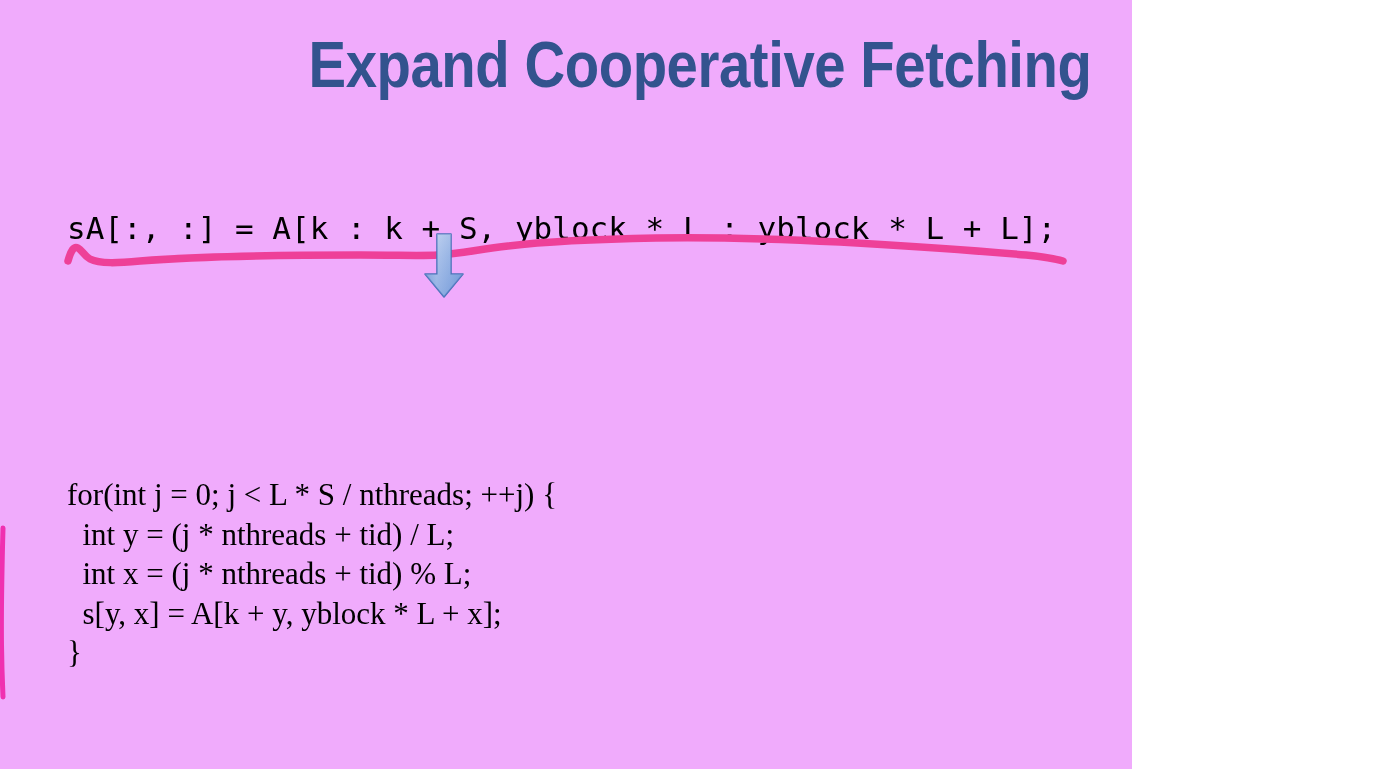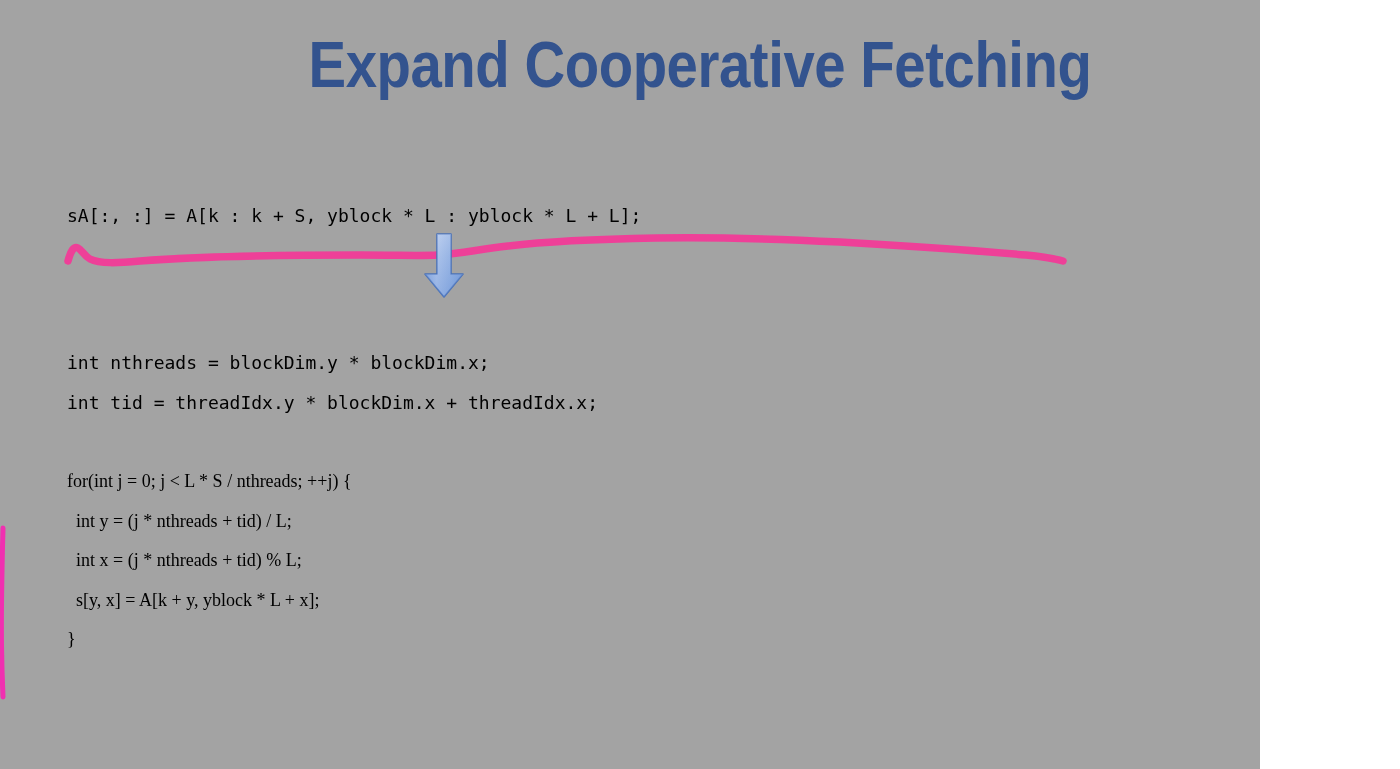--- a/index.html
+++ b/index.html
@@ -10,23 +10,23 @@
   }
   body {
     width: 1400px;
     height: 769px;
     overflow: hidden;
     font-family: "Liberation Sans", sans-serif;
     -webkit-font-smoothing: antialiased;
   }
   .slide {
     position: relative;
-    width: 1260px;
+    width: 1132px;
     height: 769px;
-    background: #a3a3a3;
+    background: #f0abfc;
   }
 
   
   .slide-title {
     position: absolute;
     left: 0;
     top: 28px;
     width: 1400px;
     text-align: center;
     color: #33538E;
@@ -38,21 +38,21 @@
     transform: scaleX(0.88);
     transform-origin: 50% 50%;
     white-space: nowrap;
   }
 
   
   .code {
     position: absolute;
     color: #000000;
     font-family: "DejaVu Sans Mono", "Liberation Mono", monospace;
-    font-size: 18px;
+    font-size: 31px;
     line-height: 39.5px;
     white-space: pre;
     letter-spacing: 0px;
   }
   #code-line-top {
     left: 67px;
     top: 178px;
   }
   #code-block-main {
     left: 67px;
@@ -122,22 +122,20 @@
         <stop offset="0%" stop-color="#7FA2DC"></stop>
         <stop offset="30%" stop-color="#B7CBEE"></stop>
         <stop offset="70%" stop-color="#8FAFE2"></stop>
         <stop offset="100%" stop-color="#6B93D6"></stop>
       </linearGradient>
     </defs>
     <polygon points="19,4 33,4 33,44 45,44 26,67 7,44 19,44" fill="url(#arrowGradX)" stroke="#4A72B8" stroke-width="1.6" stroke-linejoin="round"></polygon>
     <polygon points="19,4 33,4 33,44 45,44 26,67 7,44 19,44" fill="url(#arrowGrad)" opacity="0.45"></polygon>
   </svg>
 
-  <pre class="code" id="code-block-main">int nthreads = blockDim.y * blockDim.x;
-int tid = threadIdx.y * blockDim.x + threadIdx.x;</pre>
 
   <pre class="code" id="code-block-loop">for(int j = 0; j &lt; L * S / nthreads; ++j) {
   int y = (j * nthreads + tid) / L;
   int x = (j * nthreads + tid) % L;
   s[y, x] = A[k + y, yblock * L + x];
 }</pre>
 
   <svg class="pink-edge-mark" viewBox="0 0 20 175" preserveAspectRatio="none">
     <path d="M7,3 C6,40 5,80 5.5,120 C5.8,145 6.5,160 7,172" fill="none" stroke="#F030B0" stroke-width="5" stroke-linecap="round"></path>
   </svg>

